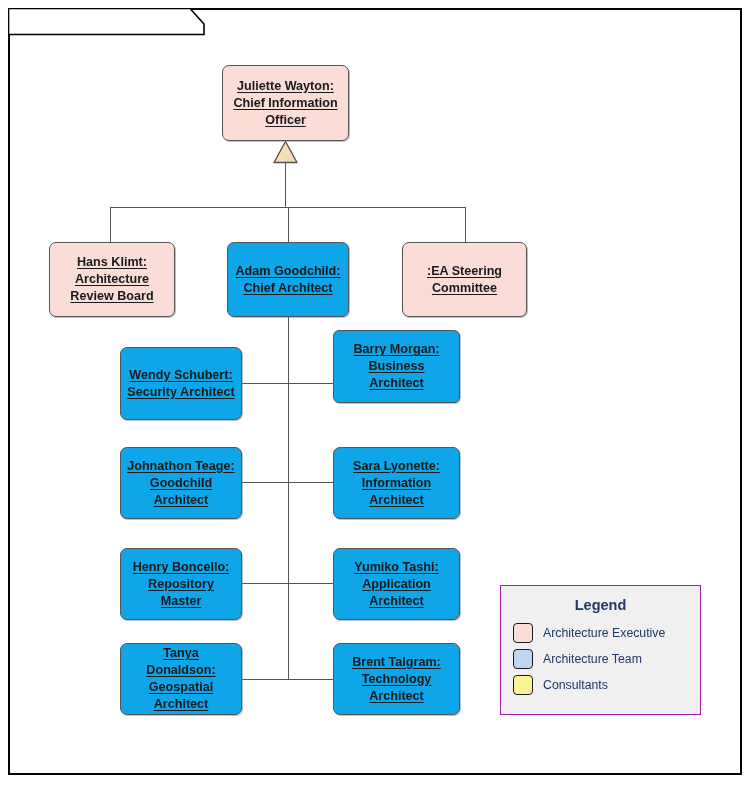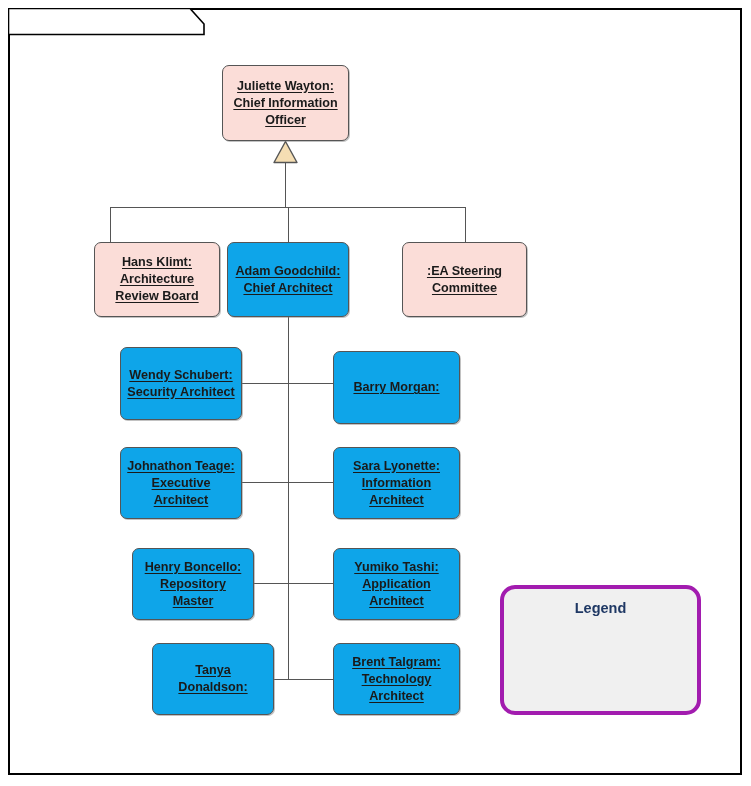--- a/index.html
+++ b/index.html
@@ -106,22 +106,22 @@
 
   
   .legend {
     position: absolute;
     left: 500px;
     top: 585px;
     width: 201px;
     height: 130px;
     box-sizing: border-box;
     background: #F0F0F0;
-    border: 4px solid #a21caf;
-    border-radius: 15px;
+    border: 1px solid #a21caf;
+    border-radius: 0;
     z-index: 3;
   }
   .legend-title {
     text-align: center;
     font-size: 14.5px;
     font-weight: bold;
     color: #1F3864;
     margin-top: 11px;
   }
   .legend-items {
@@ -184,21 +184,21 @@
   <div class="conn h" style="left:242px; top:679px; width:92px;"></div>
 
   <div class="node fill-exec" style="left:222px; top:65px; width:127px; height:76px;">
     <div class="node-label">
       <span class="ln">Juliette Wayton:</span>
       <span class="ln">Chief Information</span>
       <span class="ln">Officer</span>
     </div>
   </div>
 
-  <div class="node fill-exec" style="left:49px; top:242px; width:126px; height:75px;margin-left:45px;">
+  <div class="node fill-exec" style="left:49px; top:242px; width:126px; height:75px;">
     <div class="node-label">
       <span class="ln">Hans Klimt:</span>
       <span class="ln">Architecture</span>
       <span class="ln">Review Board</span>
     </div>
   </div>
 
   <div class="node fill-team" style="left:227px; top:242px; width:122px; height:75px;">
     <div class="node-label">
       <span class="ln">Adam Goodchild:</span>
@@ -213,68 +213,84 @@
     </div>
   </div>
 
   <div class="node fill-exec" style="left:402px; top:242px; width:125px; height:75px;">
     <div class="node-label">
       <span class="ln">:EA Steering</span>
       <span class="ln">Committee</span>
     </div>
   </div>
 
-  <div class="node fill-team" style="left:333px; top:351px; width:127px; height:73px;">
+  <div class="node fill-team" style="left:333px; top:330px; width:127px; height:73px;border-radius:6px;">
     <div class="node-label">
       <span class="ln">Barry Morgan:</span>
+      <span class="ln">Business Architect</span>
     </div>
   </div>
 
   <div class="node fill-cons" style="left:120px; top:447px; width:122px; height:72px;">
     <div class="node-label">
       <span class="ln">Johnathon Teage:</span>
-      <span class="ln">Executive</span>
+      <span class="ln">Goodchild</span>
       <span class="ln">Architect</span>
     </div>
   </div>
 
   <div class="node fill-team" style="left:333px; top:447px; width:127px; height:72px;">
     <div class="node-label">
       <span class="ln">Sara Lyonette:</span>
       <span class="ln">Information</span>
       <span class="ln">Architect</span>
     </div>
   </div>
 
-  <div class="node fill-team" style="left:132px; top:548px; width:122px; height:72px;">
+  <div class="node fill-team" style="left:120px; top:548px; width:122px; height:72px;">
     <div class="node-label">
       <span class="ln">Henry Boncello:</span>
       <span class="ln">Repository Master</span>
     </div>
   </div>
 
   <div class="node fill-team" style="left:333px; top:548px; width:127px; height:72px;">
     <div class="node-label">
       <span class="ln">Yumiko Tashi:</span>
       <span class="ln">Application</span>
       <span class="ln">Architect</span>
     </div>
   </div>
 
-  <div class="node fill-team" style="left:120px; top:643px; width:122px; height:72px;margin-left:32px;">
+  <div class="node fill-team" style="left:120px; top:643px; width:122px; height:72px;">
     <div class="node-label">
       <span class="ln">Tanya Donaldson:</span>
+      <span class="ln">Geospatial Architect</span>
     </div>
   </div>
 
   <div class="node fill-team" style="left:333px; top:643px; width:127px; height:72px;">
     <div class="node-label">
       <span class="ln">Brent Talgram:</span>
       <span class="ln">Technology</span>
       <span class="ln">Architect</span>
     </div>
   </div>
 
   <div class="legend">
     <div class="legend-title">Legend</div>
+    <div class="legend-items">
+      <div class="legend-row">
+        <span class="legend-swatch" style="background:#FBDDD8;"></span>
+        <span class="legend-text">Architecture Executive</span>
+      </div>
+      <div class="legend-row">
+        <span class="legend-swatch" style="background:#BDD7F1;"></span>
+        <span class="legend-text">Architecture Team</span>
+      </div>
+      <div class="legend-row">
+        <span class="legend-swatch" style="background:#FAF294;"></span>
+        <span class="legend-text">Consultants</span>
+      </div>
+    </div>
   </div>
 
 </div>
 
 </body></html>

